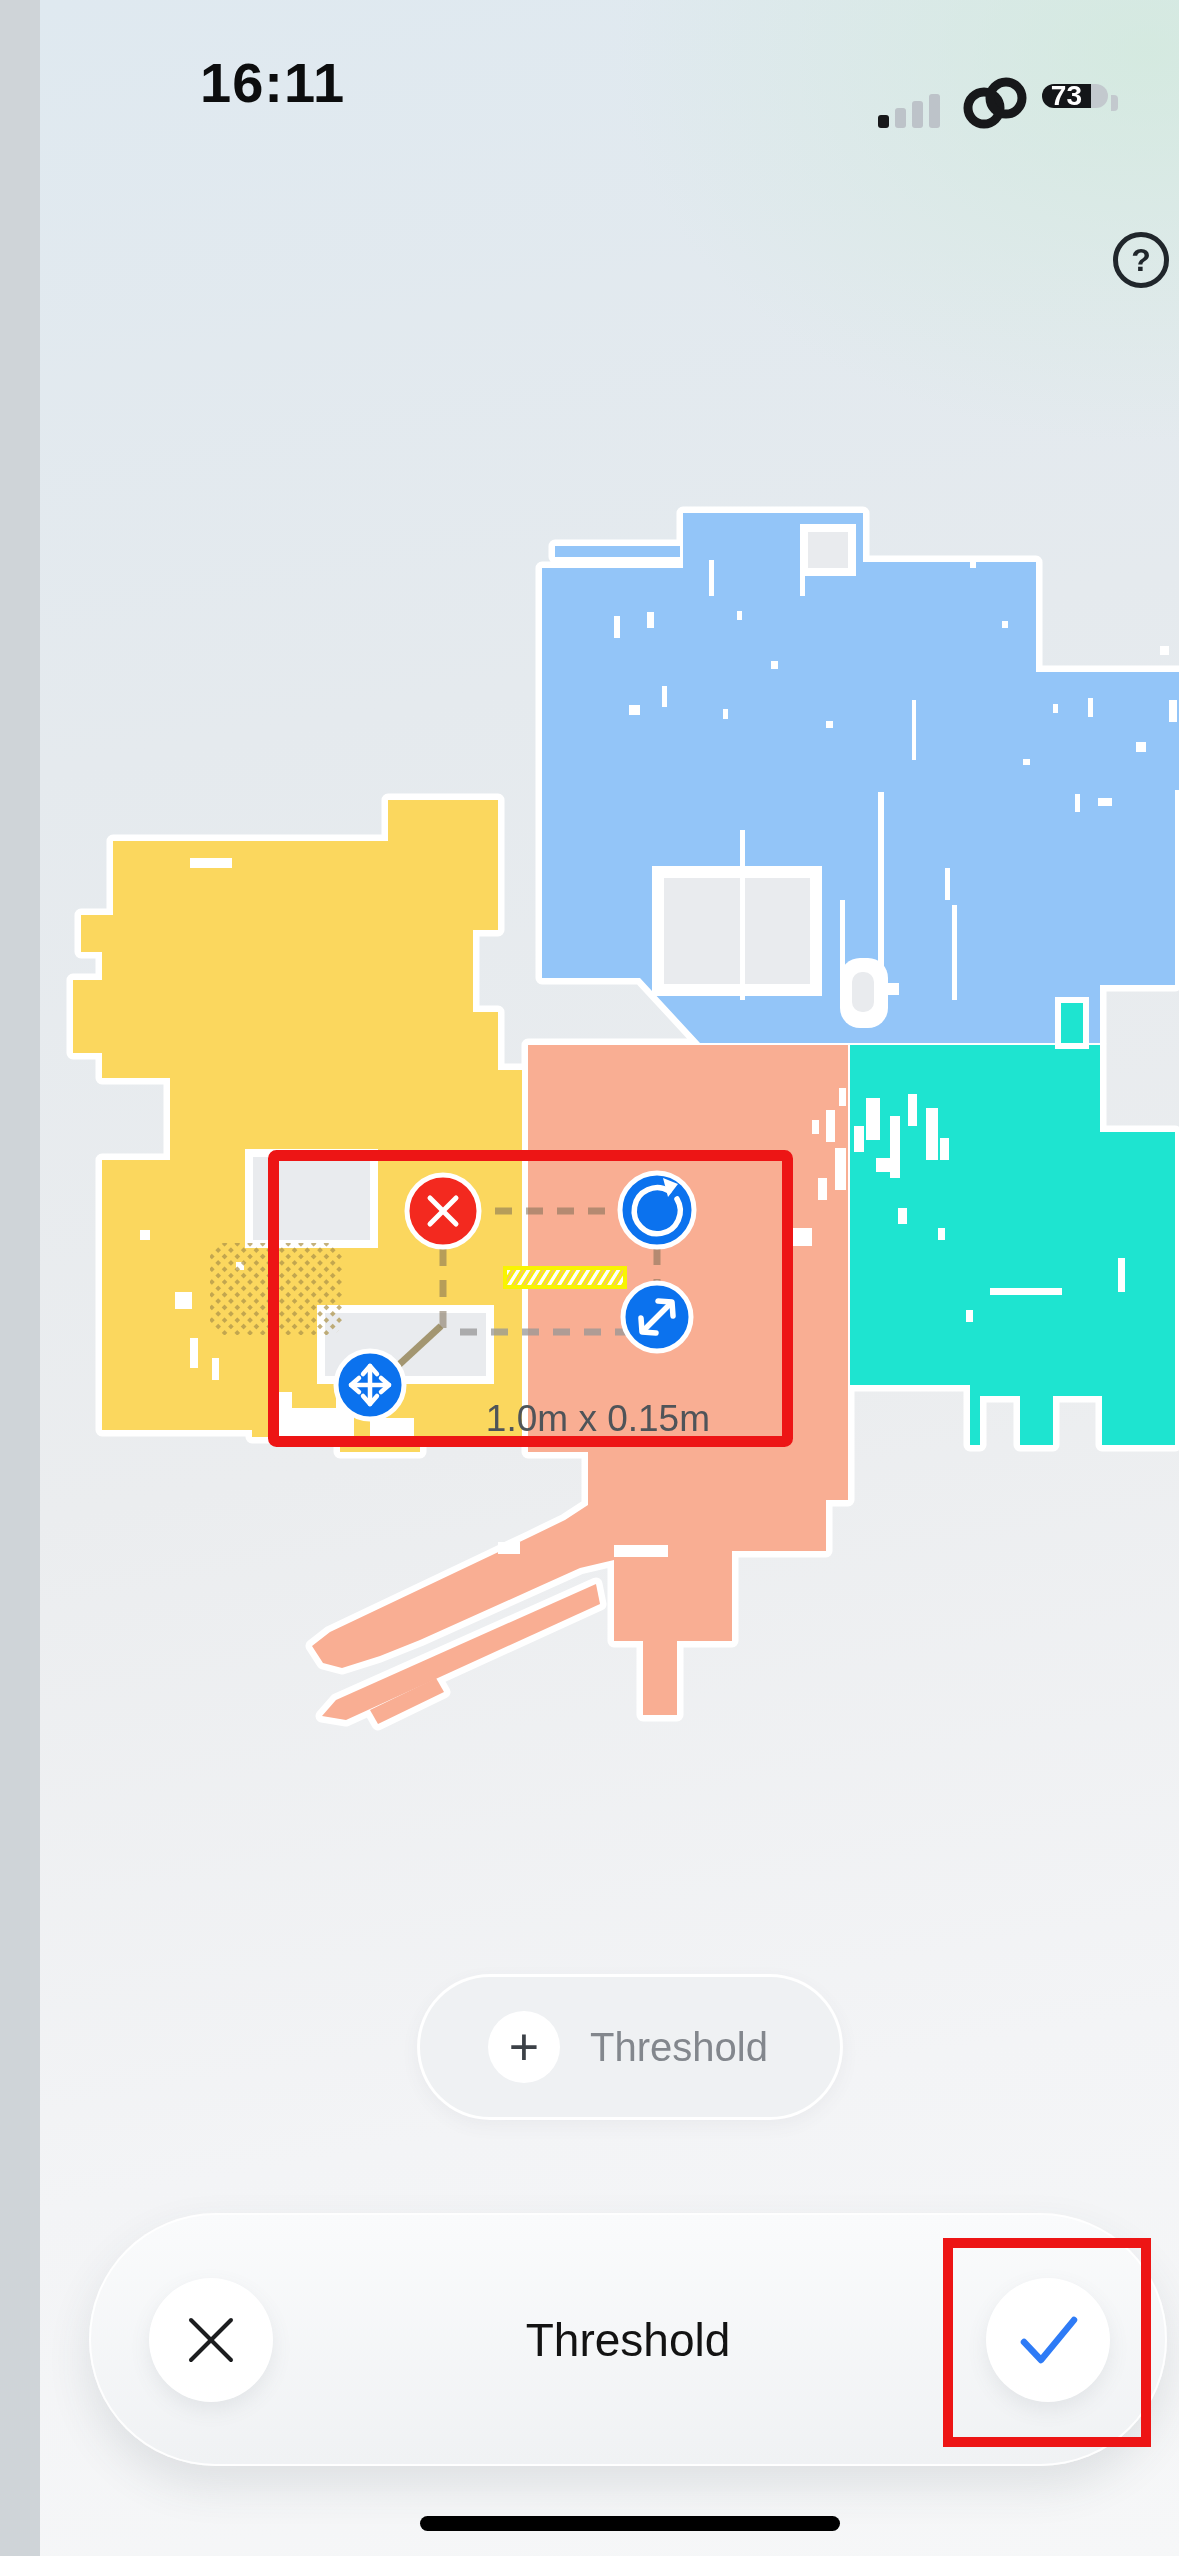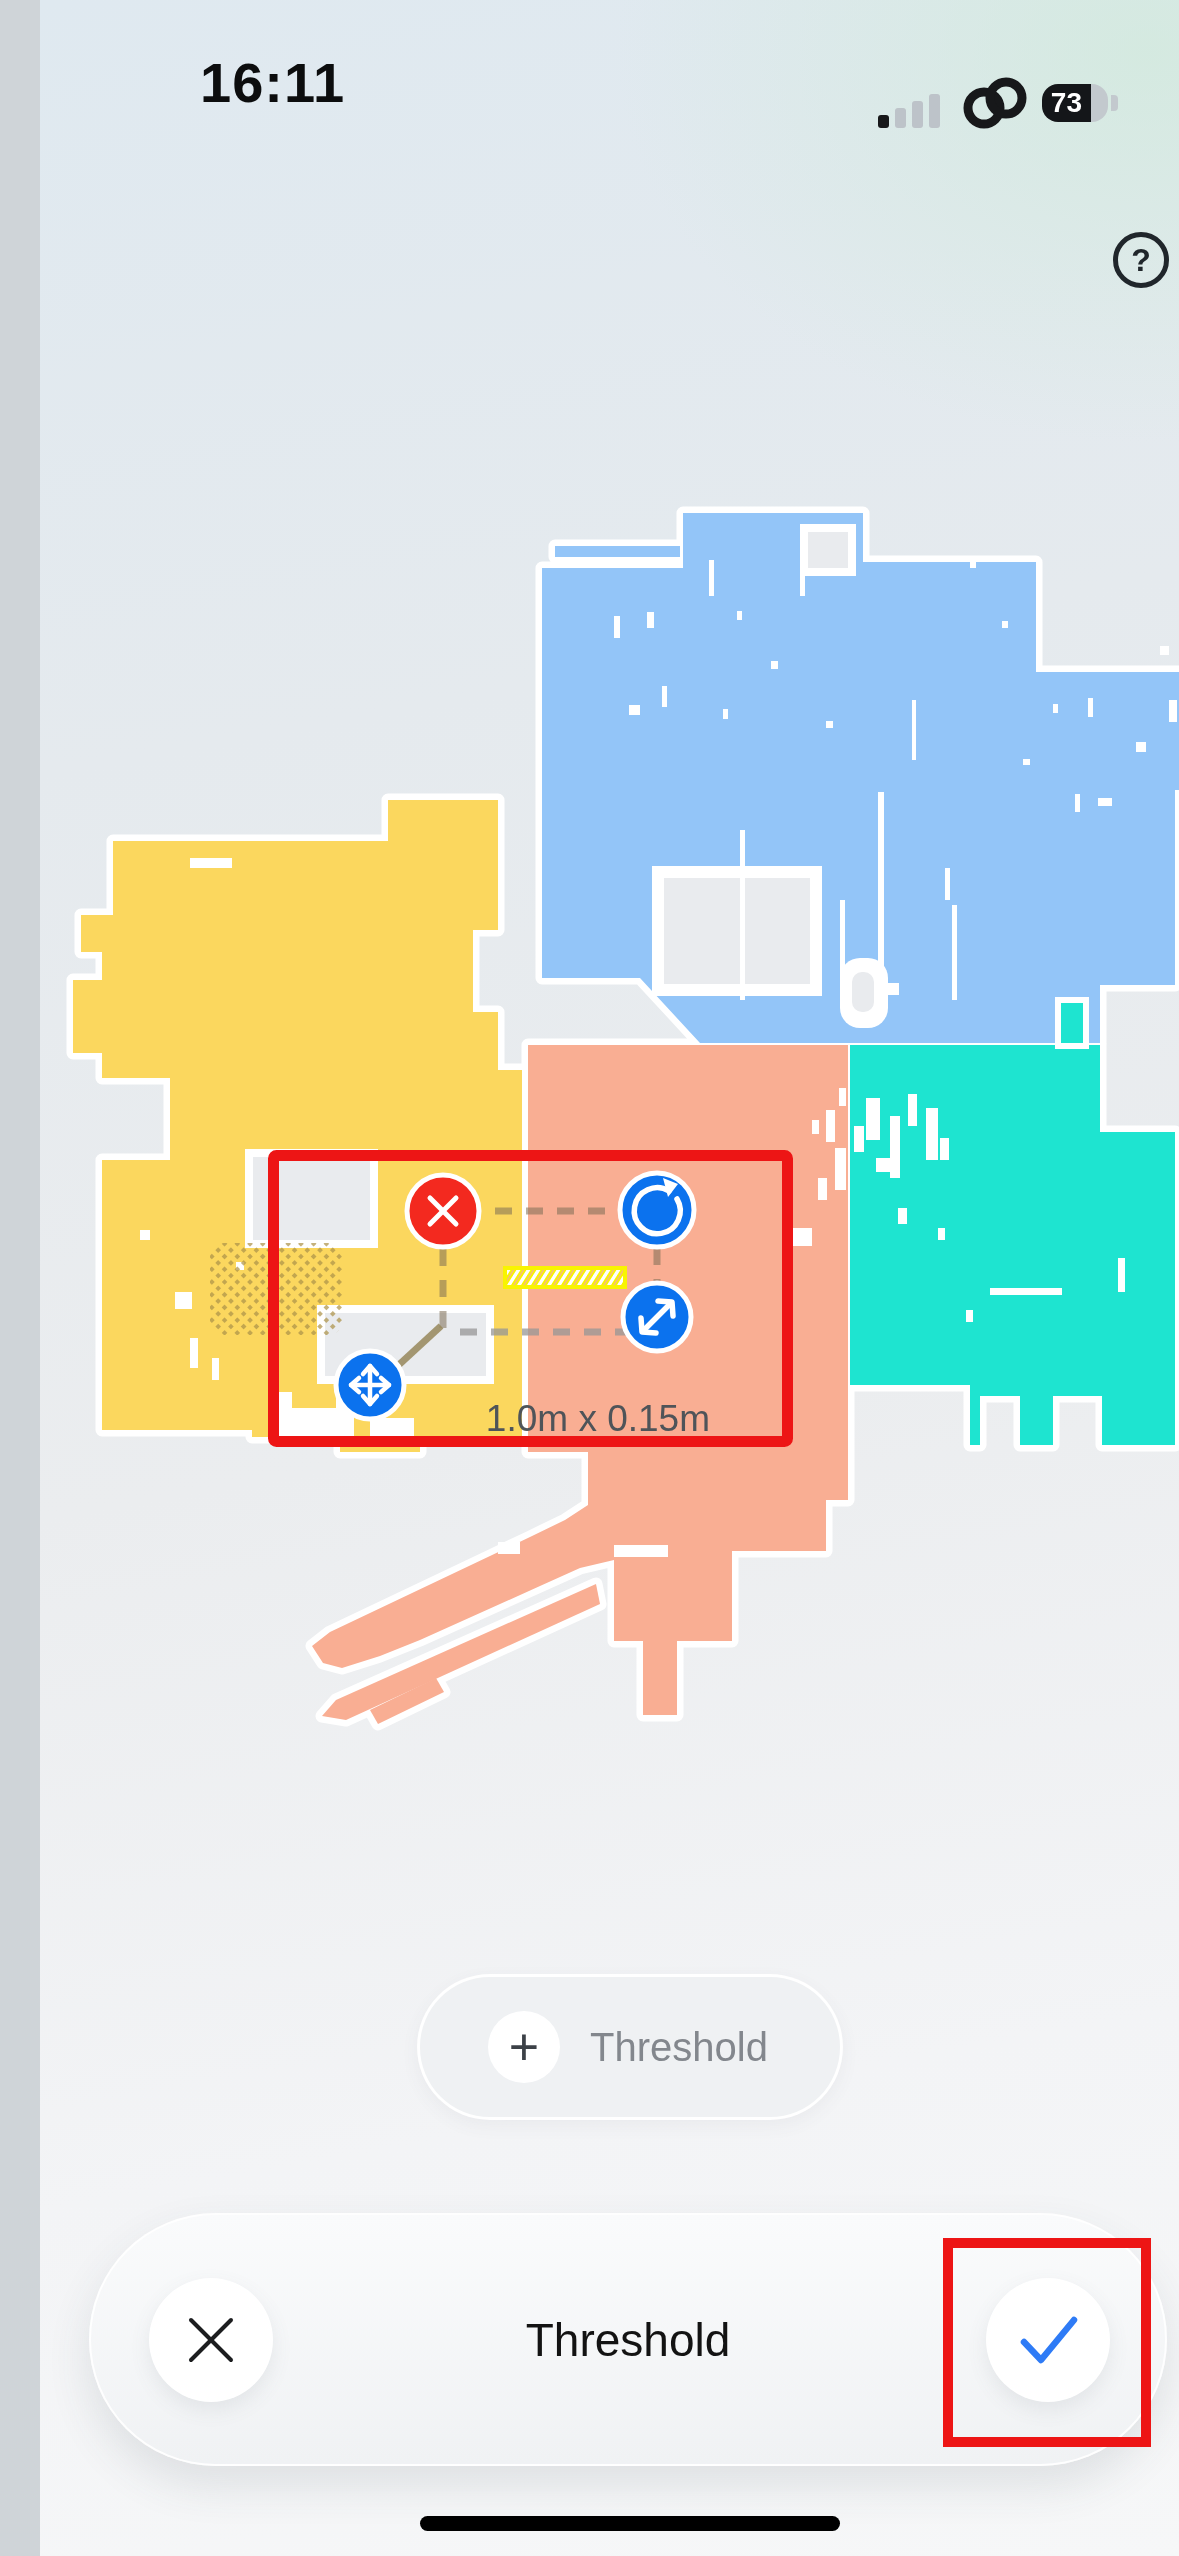--- a/index.html
+++ b/index.html
@@ -15,21 +15,21 @@
   }
   
   .time{position:absolute;left:160px;top:50px;font-size:56px;font-weight:bold;color:#0c0d0e;letter-spacing:1px;}
   .sigbars{position:absolute;left:838px;top:92px;width:66px;height:36px;}
   .sigbars i{position:absolute;bottom:0;width:11px;border-radius:3px;background:#BDC3C9;}
   .sigbars i.b1{left:0;height:13px;background:#17181a;}
   .sigbars i.b2{left:17px;height:20px;}
   .sigbars i.b3{left:34px;height:27px;}
   .sigbars i.b4{left:51px;height:34px;}
   .hotspot{position:absolute;left:916px;top:72px;}
-  .battery{position:absolute;left:1002px;top:84px;width:66px;height:38px;border-radius:16px;overflow:hidden;
+  .battery{position:absolute;left:1002px;top:84px;width:66px;height:24px;border-radius:16px;overflow:hidden;
     background:linear-gradient(90deg,#141619 0 74%,#C3C9CE 74%);}
   .battery span{position:absolute;left:0;top:0;width:74%;height:100%;display:flex;align-items:center;justify-content:center;
     color:#fff;font-size:28px;font-weight:bold;}
   .batnub{position:absolute;left:1071px;top:95px;width:7px;height:16px;border-radius:0 4px 4px 0;background:#C3C9CE;}
   
   .help{position:absolute;left:1073px;top:232px;width:56px;height:56px;border-radius:50%;
     border:5px solid #20262b;display:flex;align-items:center;justify-content:center;
     font-size:32px;font-weight:bold;color:#20262b;box-sizing:border-box;background:transparent;}
   
   .map{position:absolute;left:0;top:0;}

